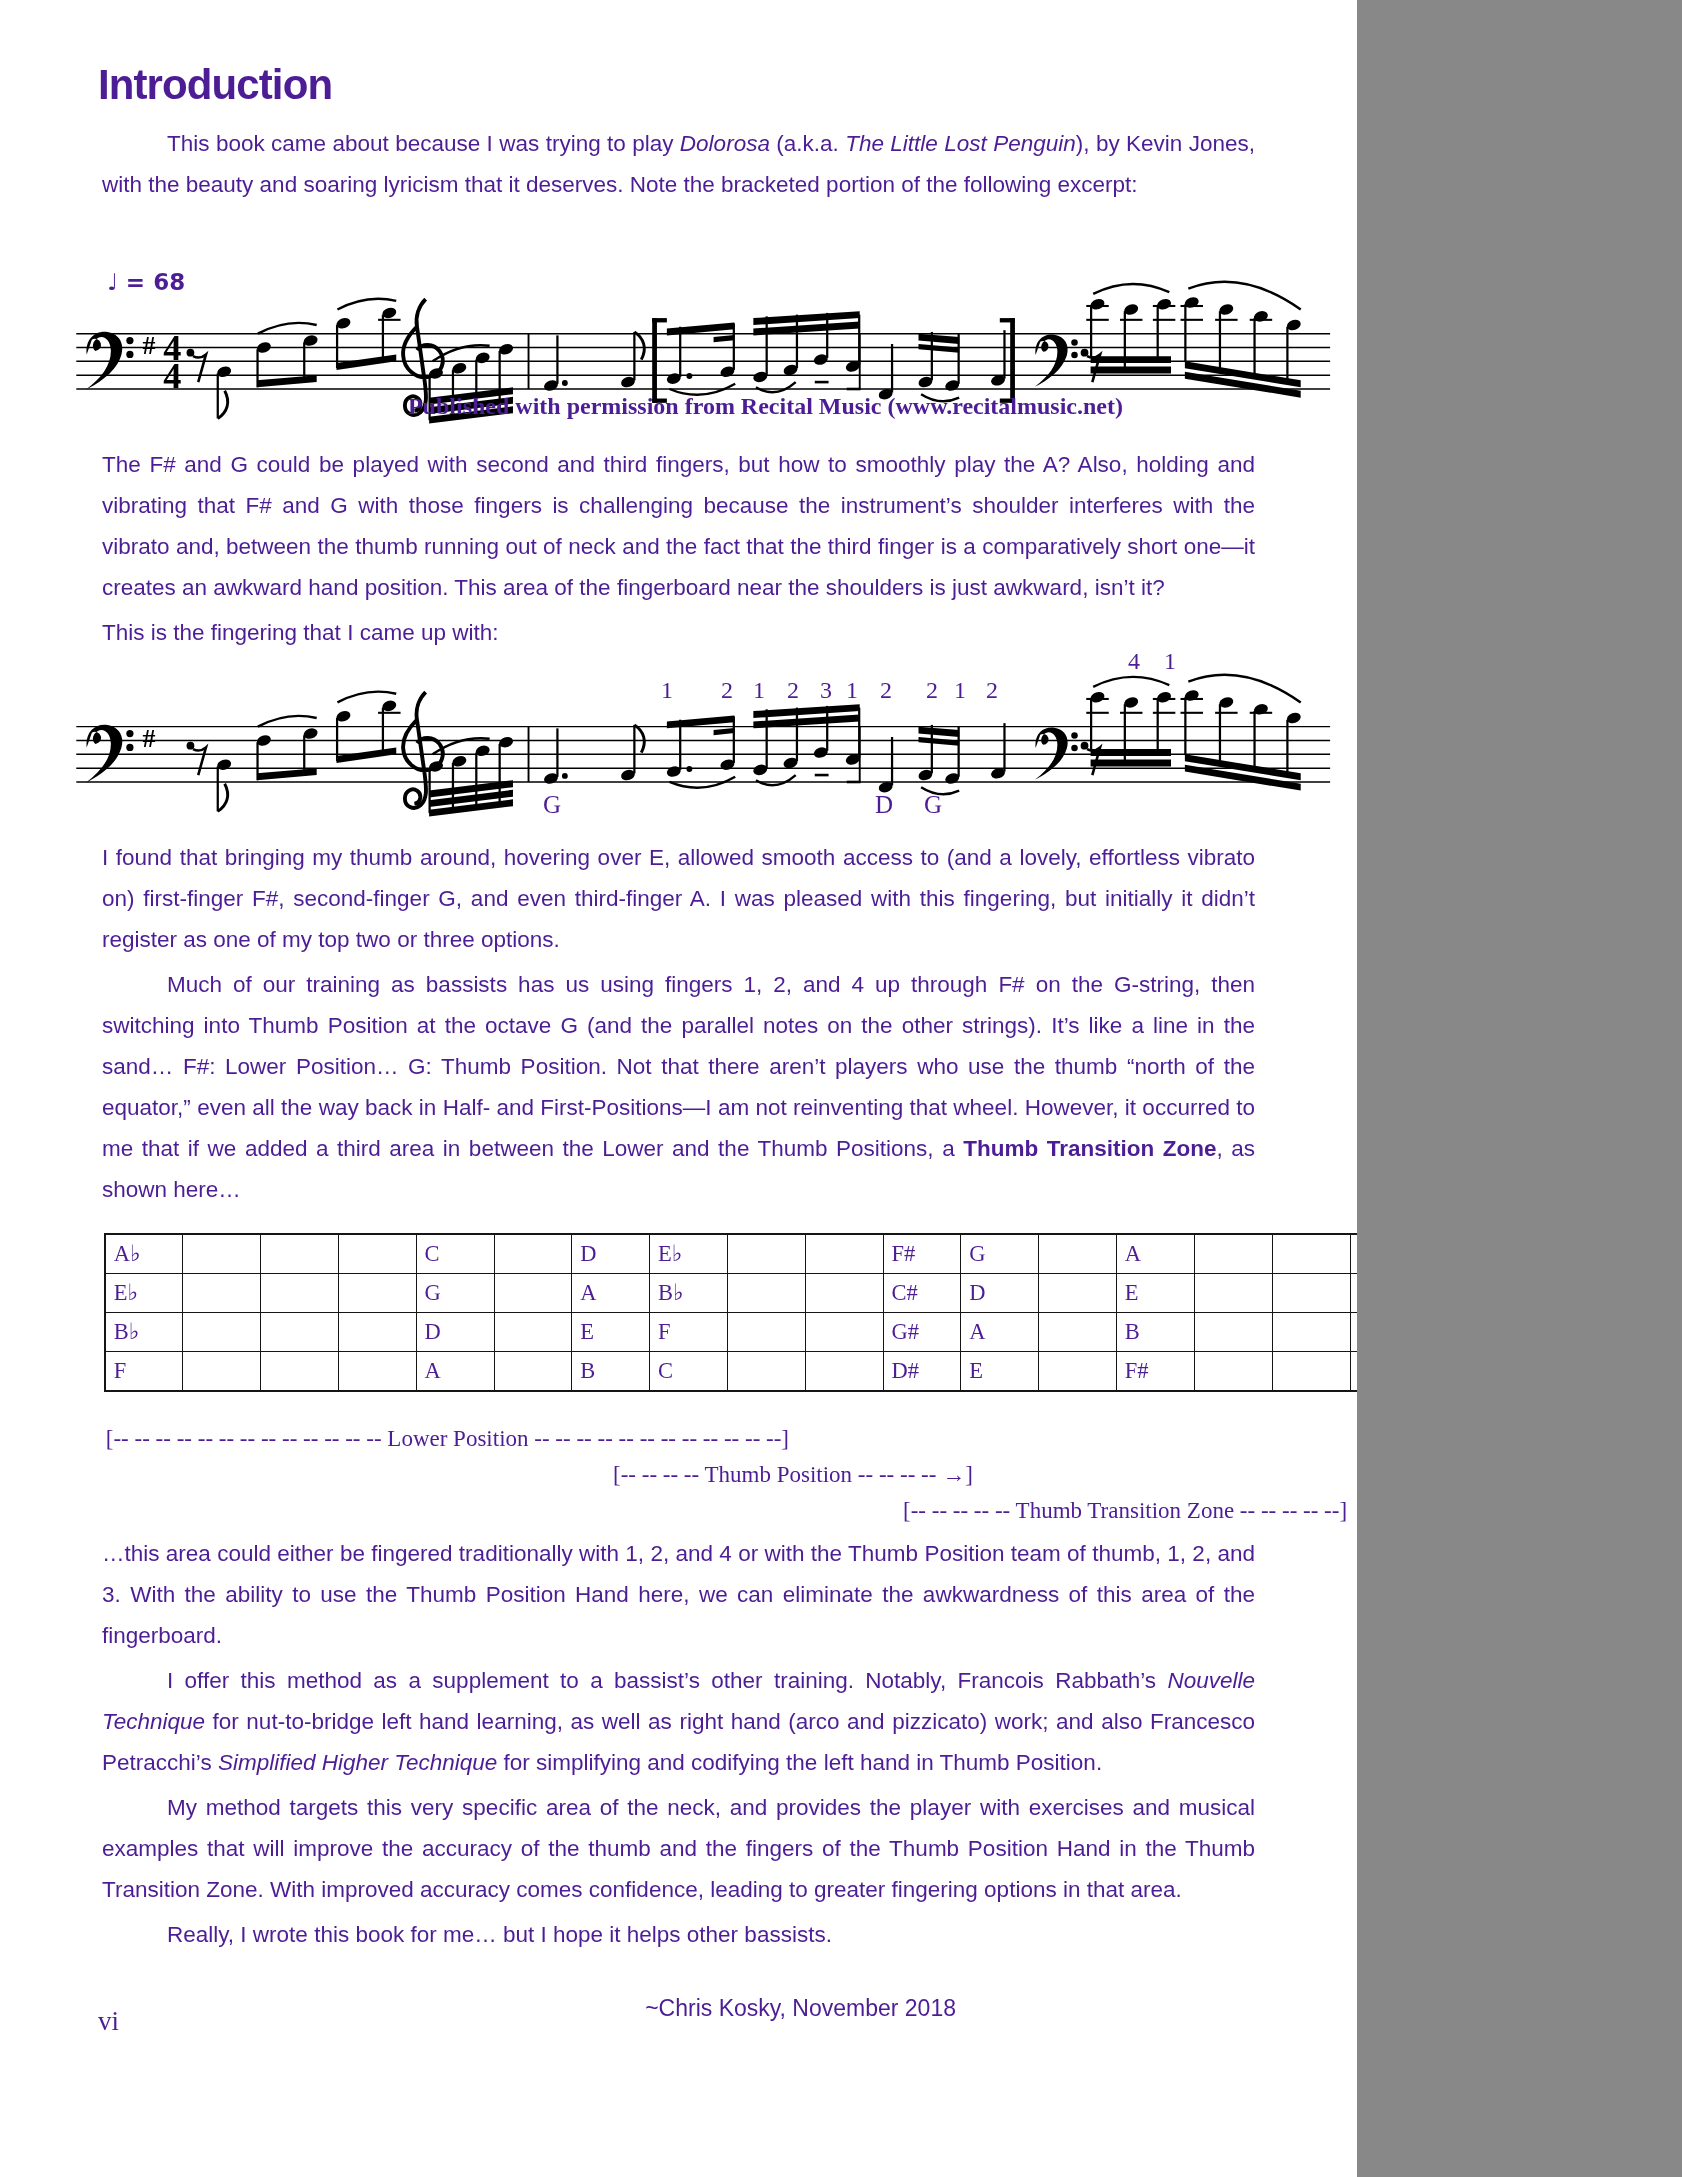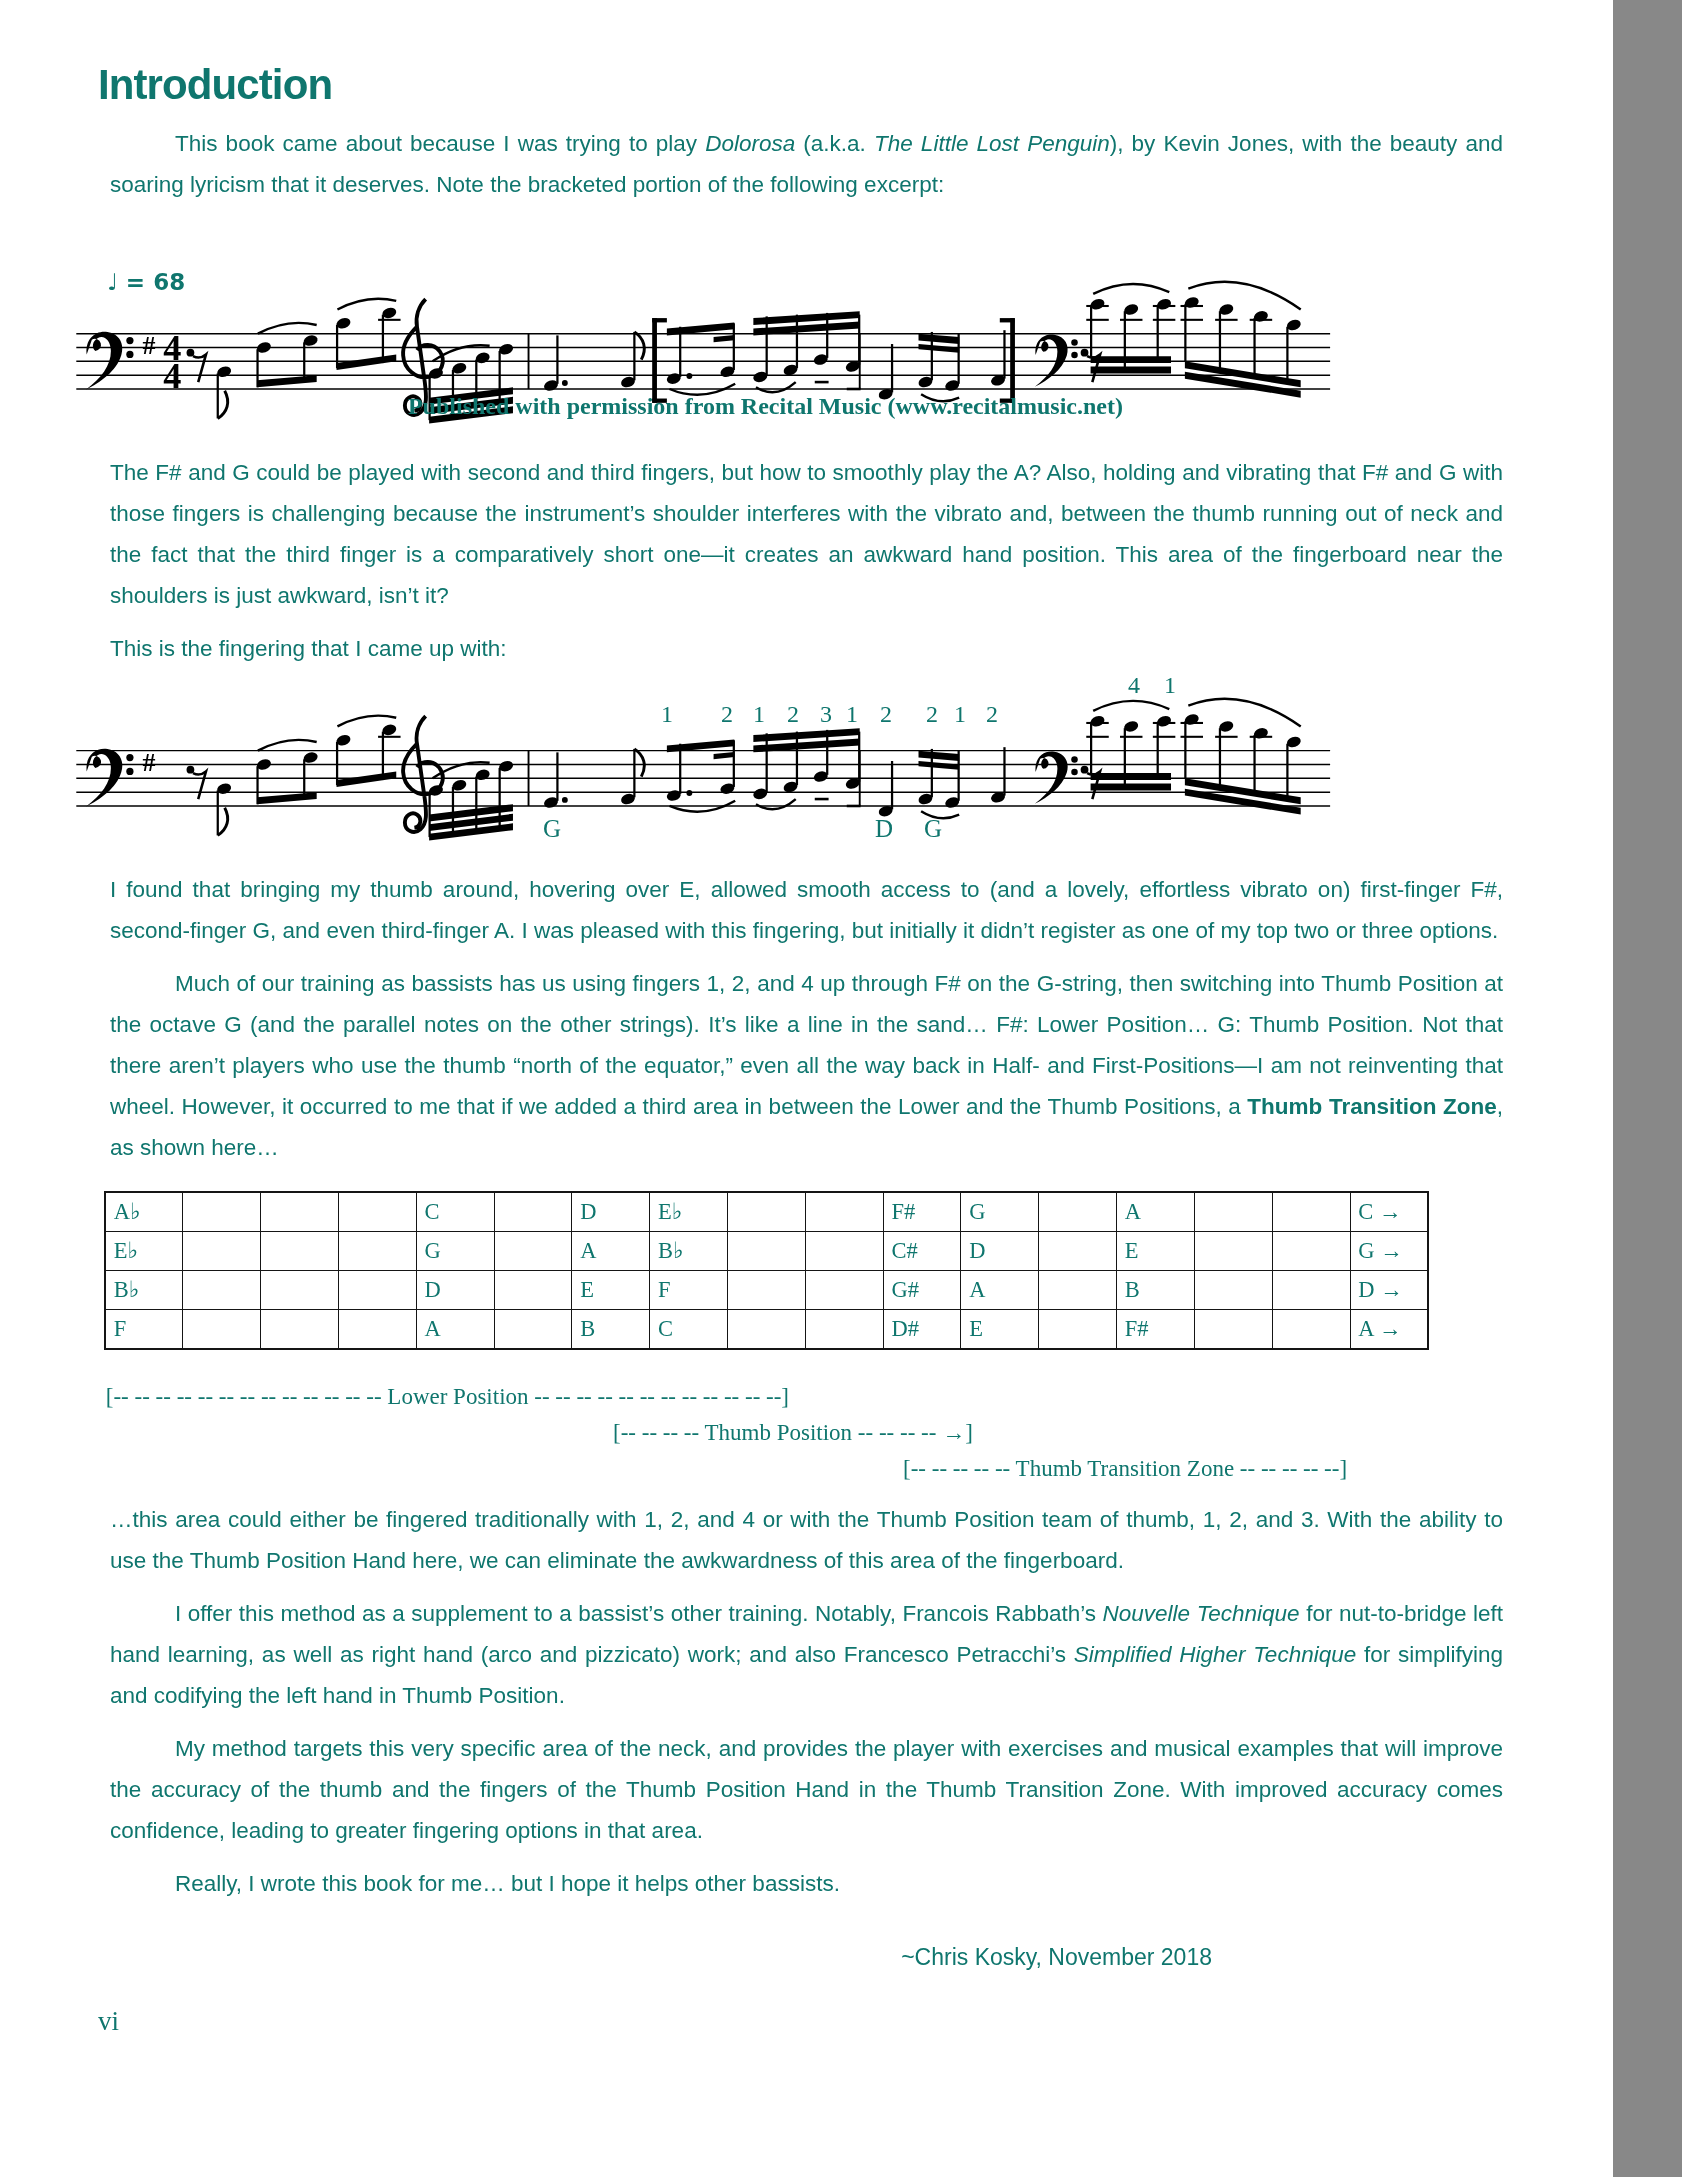--- a/index.html
+++ b/index.html
@@ -1,20 +1,20 @@
 <!DOCTYPE html>
 <html style="font-size:14px"><head>
 <meta charset="utf-8">
 <style>
   html,body{margin:0;padding:0;background:#888;}
-  .page{position:relative;width:1613px;height:2177px;background:#ffffff;overflow:hidden;
-        font-family:"Liberation Sans","DejaVu Sans",sans-serif;color:#0f766e;}
+  .page{position:relative;width:1357px;height:2177px;background:#ffffff;overflow:hidden;
+        font-family:"Liberation Sans","DejaVu Sans",sans-serif;color:#4c1d95;}
   .content{position:absolute;left:98px;right:98px;top:61px;}
   h1.title{font-size:42px;font-weight:bold;margin:0 0 14px 0;letter-spacing:-0.9px;}
-  p.body{font-size:22.5px;line-height:41px;margin:12px;text-align:justify;}
+  p.body{font-size:22.5px;line-height:41px;margin:4px;text-align:justify;}
   p.body.ind{text-indent:65px;}
   p.body .i{font-style:italic;}
   p.body .b{font-weight:bold;}
   .excerpt{position:relative;width:1323px;margin-left:-39px;}
   .excerpt svg{display:block;}
   #exc1{margin-top:50px;height:185px;}
   #exc2{margin-top:-35px;height:211px;}
   .ov{position:absolute;font-family:"Liberation Serif","DejaVu Serif",serif;white-space:nowrap;}
   .tempo{font-weight:bold;font-size:23px;font-family:"DejaVu Sans","Liberation Serif",serif;}
   .attrib{font-weight:bold;font-size:24px;font-family:"Liberation Serif","DejaVu Serif",serif;}

